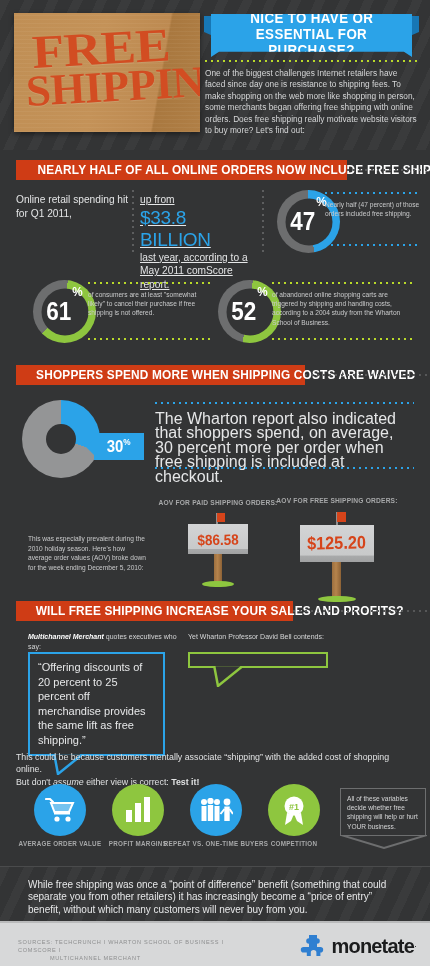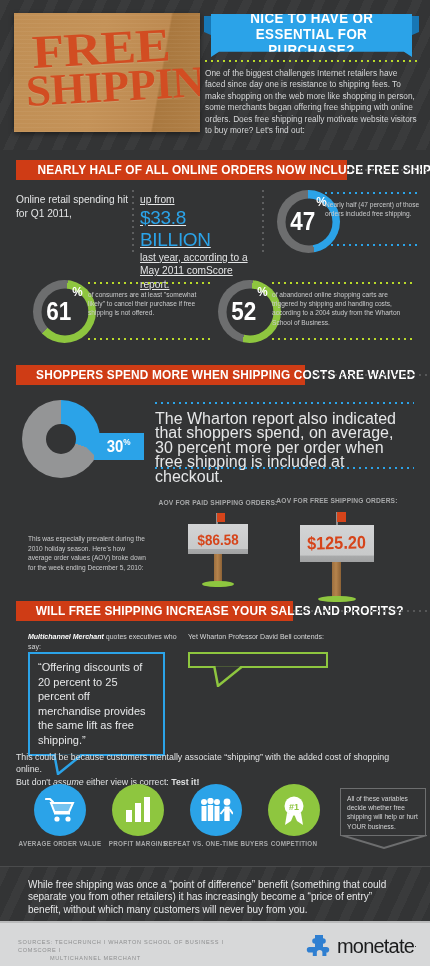--- a/index.html
+++ b/index.html
@@ -243,21 +243,21 @@
     position:absolute; left:0; top:921px; width:430px; height:45px;
     background:#d7d8d9; border-top:2px solid #b9babb;
   }
   .footer .src {
     position:absolute; left:18px; top:15px; width:240px;
     color:#8d8e8f; font-size:5.6px; line-height:8px; letter-spacing:0.7px;
   }
   .footer .src .ind { padding-left:32px; display:block; }
   .logo { position:absolute; right:13px; top:11px; height:24px; display:flex; align-items:center; }
   .logo .word {
-    font-size:20px; font-weight:normal; color:#1b1c1d; letter-spacing:-0.8px; margin-left:5px;
+    font-size:20px; font-weight:bold; color:#1b1c1d; letter-spacing:-0.8px; margin-left:5px;
   }
   .logo .tm { font-size:9px; vertical-align:super; color:#1b1c1d; }
   svg { display:block; }
 </style>
 </head>
 <body>
 
 <div class="page">
 
   <div class="stripes stripe-top"></div>

